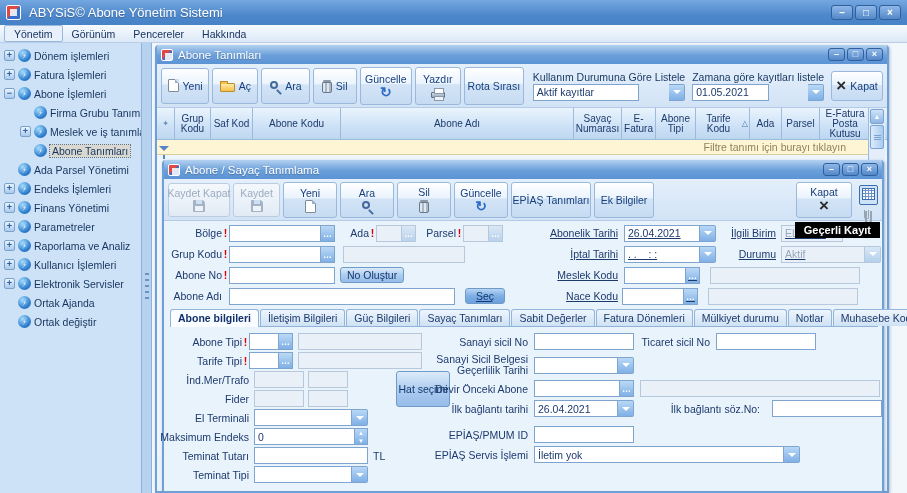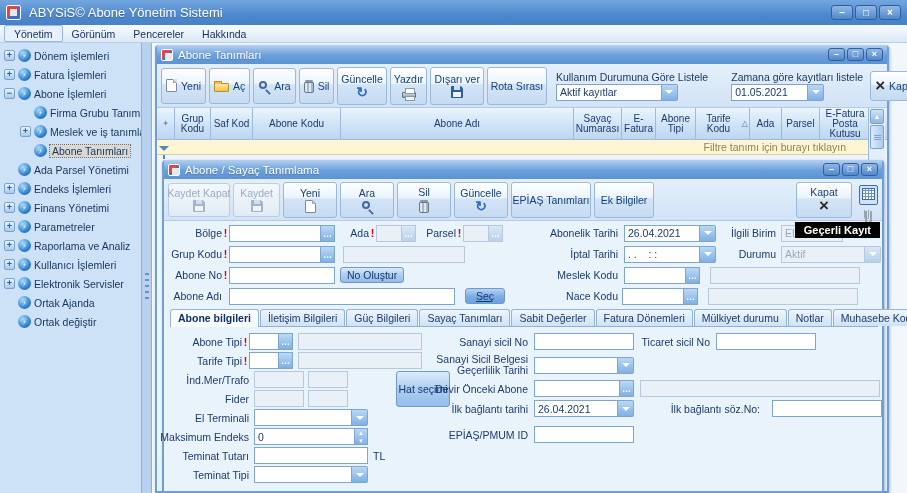--- a/index.html
+++ b/index.html
@@ -101,21 +101,21 @@
   .ic-clip { width:7px; height:13px; border:2px solid #98a4b2; border-bottom:none; border-radius:4px 4px 0 0; transform:rotate(180deg); }
   .ic-clip::after { content:""; position:absolute; left:1px; top:3px; width:3px; height:8px; border:1px solid #98a4b2; border-bottom:none; border-radius:2px 2px 0 0; }
 
   
   .inp { background:#fff; border:1px solid #7fa5cf; height:17px; display:flex; align-items:center; padding:0 3px; overflow:hidden; white-space:nowrap; }
   .inp.dis { background:#e9f0f8; border-color:#b7c8dd; color:#97a8bd; }
   .ell { width:14px; height:17px; flex:0 0 auto; border:1px solid #7fa5cf; border-left:none; color:#fff; font-weight:bold;
     background:linear-gradient(#bcd9f6,#7fb0e4); display:flex; align-items:flex-end; justify-content:center; }
   .ell::before { content:"…"; font-size:9px; line-height:9px; margin-bottom:2px; }
   .ell.dis { background:linear-gradient(#dbe8f5,#b9d2ec); border-color:#b7c8dd; }
-  .combo { display:flex; }
+  .combo { display:flex;justify-content:space-between; }
   .dd { width:16px; height:17px; flex:0 0 auto; border:1px solid #7fa5cf; border-left:none; border-radius:0 2px 2px 0;
     background:linear-gradient(#b8d8f6,#7fb0e6); display:flex; align-items:center; justify-content:center; }
   .dd::after { content:""; width:0; height:0; border-left:4px solid transparent; border-right:4px solid transparent; border-top:4px solid #fff; }
   .dd.dis { background:linear-gradient(#d8e7f5,#b4d0ec); border-color:#b7c8dd; }
   .lbl { display:flex; justify-content:flex-end; align-items:center; white-space:nowrap; color:#1d3a6d; flex:0 0 auto; }
   .req { color:#e00000; font-weight:bold; width:7px; text-align:center; flex:0 0 auto; }
   .row { display:flex; align-items:center; height:18px; margin-bottom:3px; }
   .small-btn { border:1px solid #6e9ac8; border-radius:3px; padding:1px 6px; color:#14386f;
     background:linear-gradient(#dcebfa,#aecdf0 50%,#96bcea); white-space:nowrap; }
   .small-btn.strong { background:linear-gradient(#b7d5f4,#7eaee4 50%,#6ba0de);text-decoration:underline; }
@@ -142,21 +142,21 @@
   .sb-thumb::after { content:""; width:7px; height:5px; background:repeating-linear-gradient(#7ba3d0 0 1px, transparent 1px 2px); }
   .win1-rest { height:300px; background:#eef5fc; }
 
   
   .win2 { left:162px; top:160px; width:722px; height:333px; }
   .tb2 { height:42px; padding-right:30px; }
   .side-strip { position:absolute; right:3px; top:22px; width:22px; display:flex; flex-direction:column; align-items:center; gap:6px; padding-top:3px; }
   .tool-sel { border:1px solid #3b6cb4; background:#cfe3f7; padding:2px; border-radius:2px; }
   .w2-body { position:relative; height:272px; }
   .ft-left  { position:absolute; left:6px;  top:3px; width:352px; }
-  .ft-right { position:absolute; left:358px; top:3px; width:358px; }
+  .ft-right { position:absolute; left:358px; top:3px; width:358px;text-decoration:underline; }
   .tooltip { position:absolute; right:0; top:-2px; background:#000; color:#fff; font-weight:bold; font-size:11px;
     padding:2px 9px; z-index:50; white-space:nowrap; }
   .tabstrip { position:absolute; left:6px; top:86px; right:4px; display:flex; align-items:flex-end; border-bottom:1px solid #8fb2d9; height:20px; }
   .tab { border:1px solid #93b5da; border-bottom:none; border-radius:3px 3px 0 0; padding:2px 7px; margin-right:1px;
     background:linear-gradient(#eef5fd,#cfe2f5); white-space:nowrap; color:#1d3a6d; }
   .tab.active { background:#fafdff; font-weight:bold; color:#10316b; padding-bottom:3px; margin-bottom:-1px; }
   .tc-left  { position:absolute; left:8px;  top:112px; width:282px; }
   .tc-left .row { height:17px; margin-bottom:2px; }
   .tc-right { position:absolute; left:290px; top:112px; width:428px; }
   .tc-right .row { height:17px; margin-bottom:3px; }
@@ -296,35 +296,31 @@
           <span class="bl">Sil</span>
         </div>
       <div class="btn v" style="width:54px;height:38px">
           <span class="bl">Güncelle</span>
           <span class="ic ic-refresh"></span>
         </div>
       <div class="btn v" style="width:48px;height:38px">
           <span class="bl">Yazdır</span>
           <span class="ic ic-printer"></span>
         </div>
-      <div class="btn v" style="width:56px;height:38px">
-          <span class="bl">Dışarı ver</span>
-          <span class="ic ic-floppy"></span>
-        </div>
       <div class="btn" style="width:60px;height:38px">
           <span class="bl">Rota Sırası</span>
         </div>
       <div class="fg" style="margin-left:6px">
         <span class="fg-label">Kullanım Durumuna Göre Listele</span>
         <span class="combo">
             <span class="inp" style="width:106px">Aktif kayıtlar</span>
             <span class="dd"></span>
           </span>
       </div>
-      <div class="fg" style="margin-left:20px">
+      <div class="fg" style="margin-left:4px">
         <span class="fg-label">Zamana göre kayıtları listele</span>
         <span class="combo">
             <span class="inp" style="width:77px">01.05.2021</span>
             <span class="dd"></span>
           </span>
       </div>
       <div class="btn" style="width:54px;height:30px;margin-left:4px">
           <span class="ic big-x"></span>
           <span class="bl">Kapat</span>
         </div>
@@ -599,18 +595,25 @@
               <span class="inp" style="width:84px">26.04.2021</span>
               <span class="dd"></span>
             </span>
           <span class="lbl" style="width:92px;margin-left:34px;margin-right:12px">İlk bağlantı söz.No:</span>
           <span class="inp" style="width:110px"></span>
         </div>
         <div class="row" style="margin-top:9px">
           <span class="lbl" style="width:74px;margin-right:6px">EPİAŞ/PMUM ID</span>
           <span class="inp" style="width:100px"></span>
         </div>
+        <div class="row">
+          <span class="lbl" style="width:74px;margin-right:6px">EPİAŞ Servis İşlemi</span>
+          <span class="combo">
+              <span class="inp" style="width:250px">İletim yok</span>
+              <span class="dd"></span>
+            </span>
+        </div>
       </div>
 
     </div>
   </div>
 
 </div>
 
 </body></html>

